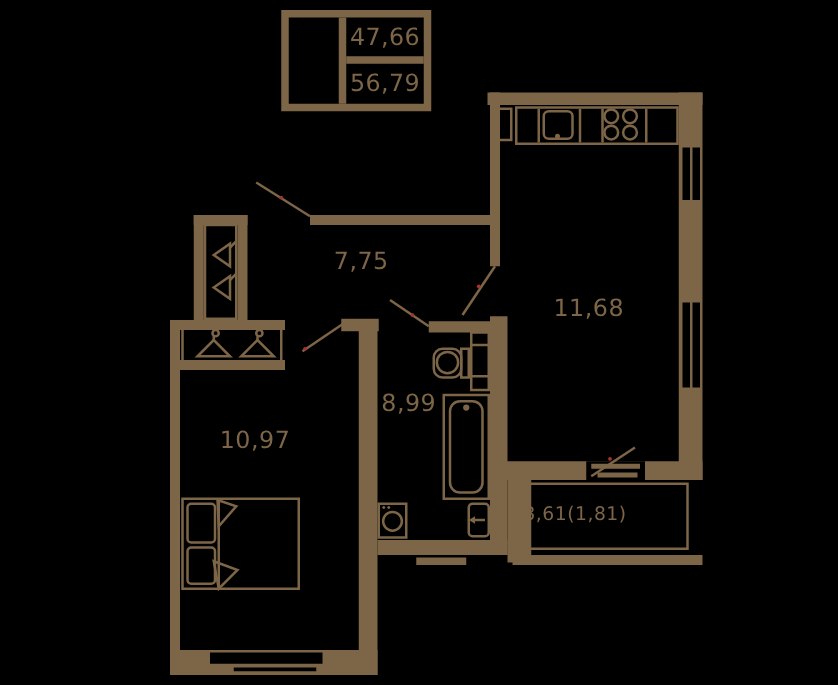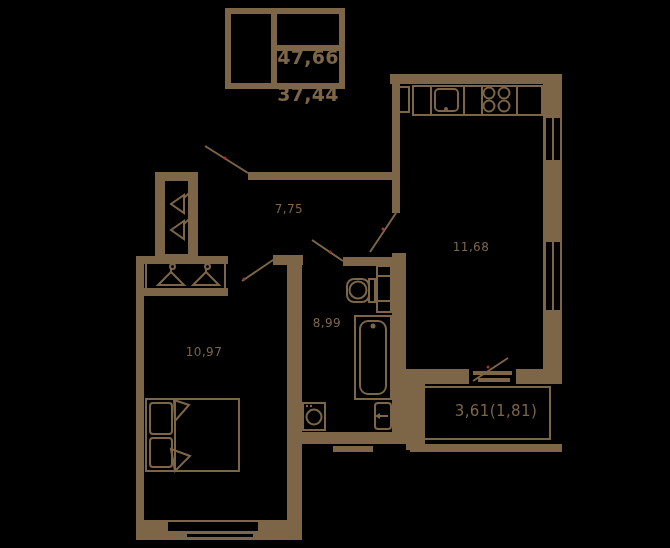--- a/index.html
+++ b/index.html
@@ -2,44 +2,44 @@
 <html style="--wall: #7d6547;"><head>
 <meta charset="utf-8">
 <style>
   html,body{margin:0;padding:0;}
   body{width:670px;height:548px;position:relative;overflow:hidden;background:#000;
        font-family:"DejaVu Sans","Liberation Sans",sans-serif;}
   .plan{position:absolute;inset:0;}
   .w{position:absolute;background:var(--wall,#7d6547);}
   .blk{position:absolute;background:#000;}
   .b{position:absolute;border:2px solid var(--wall,#7d6547);box-sizing:border-box;background:transparent;}
-  .lbl{position:absolute;color:var(--wall,#7d6547);font-weight:500;font-size:12px;
+  .lbl{position:absolute;color:var(--wall,#7d6547);font-weight:500;font-size:19px;
        letter-spacing:0.4px;transform:translate(-50%,-50%);white-space:nowrap;}
   .lbl.small{font-size:15px;}
   .legend{position:absolute;left:225px;top:8px;width:120px;height:81px;
           border:6px solid var(--wall,#7d6547);box-sizing:border-box;}
   .legend .vdiv{position:absolute;left:40px;top:0;width:6px;height:100%;background:var(--wall,#7d6547);}
   .legend .hdiv{position:absolute;left:46px;top:31px;width:62px;height:6px;background:var(--wall,#7d6547);}
   .legend .cell{position:absolute;left:46px;width:62px;display:flex;align-items:center;justify-content:center;
-                color:var(--wall,#7d6547);font-weight:700;font-size:19px;letter-spacing:0.3px;margin-top:27px;}
+                color:var(--wall,#7d6547);font-weight:400;font-size:19px;letter-spacing:0.3px;}
   .legend .cell.top{top:0;height:31px;}
   .legend .cell.bot{top:37px;height:32px;}
   svg{position:absolute;left:0;top:0;}
   svg *{vector-effect:non-scaling-stroke;}
 </style>
 </head>
 <body style="background: rgb(0, 0, 0);">
 
 <div class="plan">
 
   <div class="legend">
     <div class="vdiv"></div>
     <div class="hdiv"></div>
     <div class="cell top">47,66</div>
-    <div class="cell bot">37,44</div>
+    <div class="cell bot">56,79</div>
   </div>
 
   <div class="w" style="left:390px;top:74px;width:172px;height:10px"></div>
   <div class="w" style="left:543px;top:74px;width:19px;height:310px"></div>
 
   <div class="blk" style="left:546px;top:118px;width:6px;height:42px"></div>
   <div class="blk" style="left:554px;top:118px;width:6px;height:42px"></div>
   <div class="blk" style="left:546px;top:242px;width:6px;height:68px"></div>
   <div class="blk" style="left:554px;top:242px;width:6px;height:68px"></div>
 
@@ -142,14 +142,14 @@
       <circle cx="330" cy="252" r="1.5"></circle>
       <circle cx="244" cy="279" r="1.5"></circle>
       <circle cx="488" cy="367" r="1.5"></circle>
     </g>
   </svg>
 
   <div class="lbl" style="left:289px;top:209px">7,75</div>
   <div class="lbl" style="left:471px;top:247px">11,68</div>
   <div class="lbl" style="left:327px;top:323px">8,99</div>
   <div class="lbl" style="left:204px;top:352px">10,97</div>
-  <div class="lbl small" style="left:496px;top:411px">3,61(1,81)</div>
+  <div class="lbl small" style="left:460px;top:411px">3,61(1,81)</div>
 </div>
 
 </body></html>

